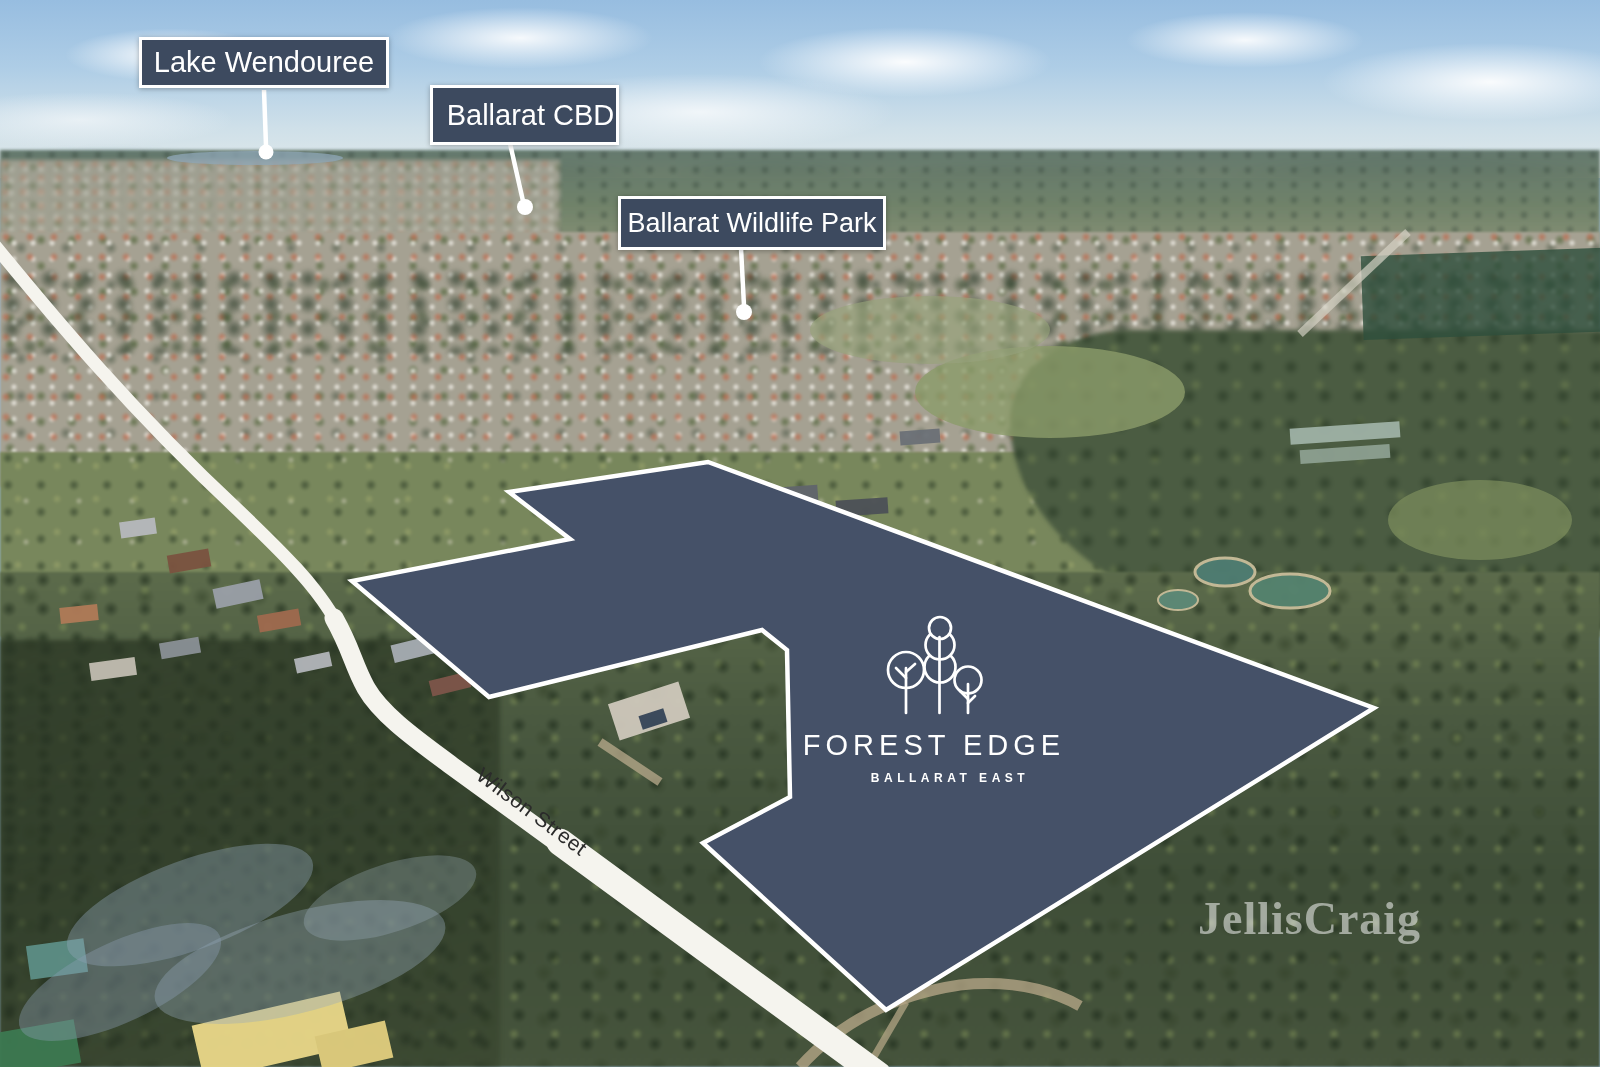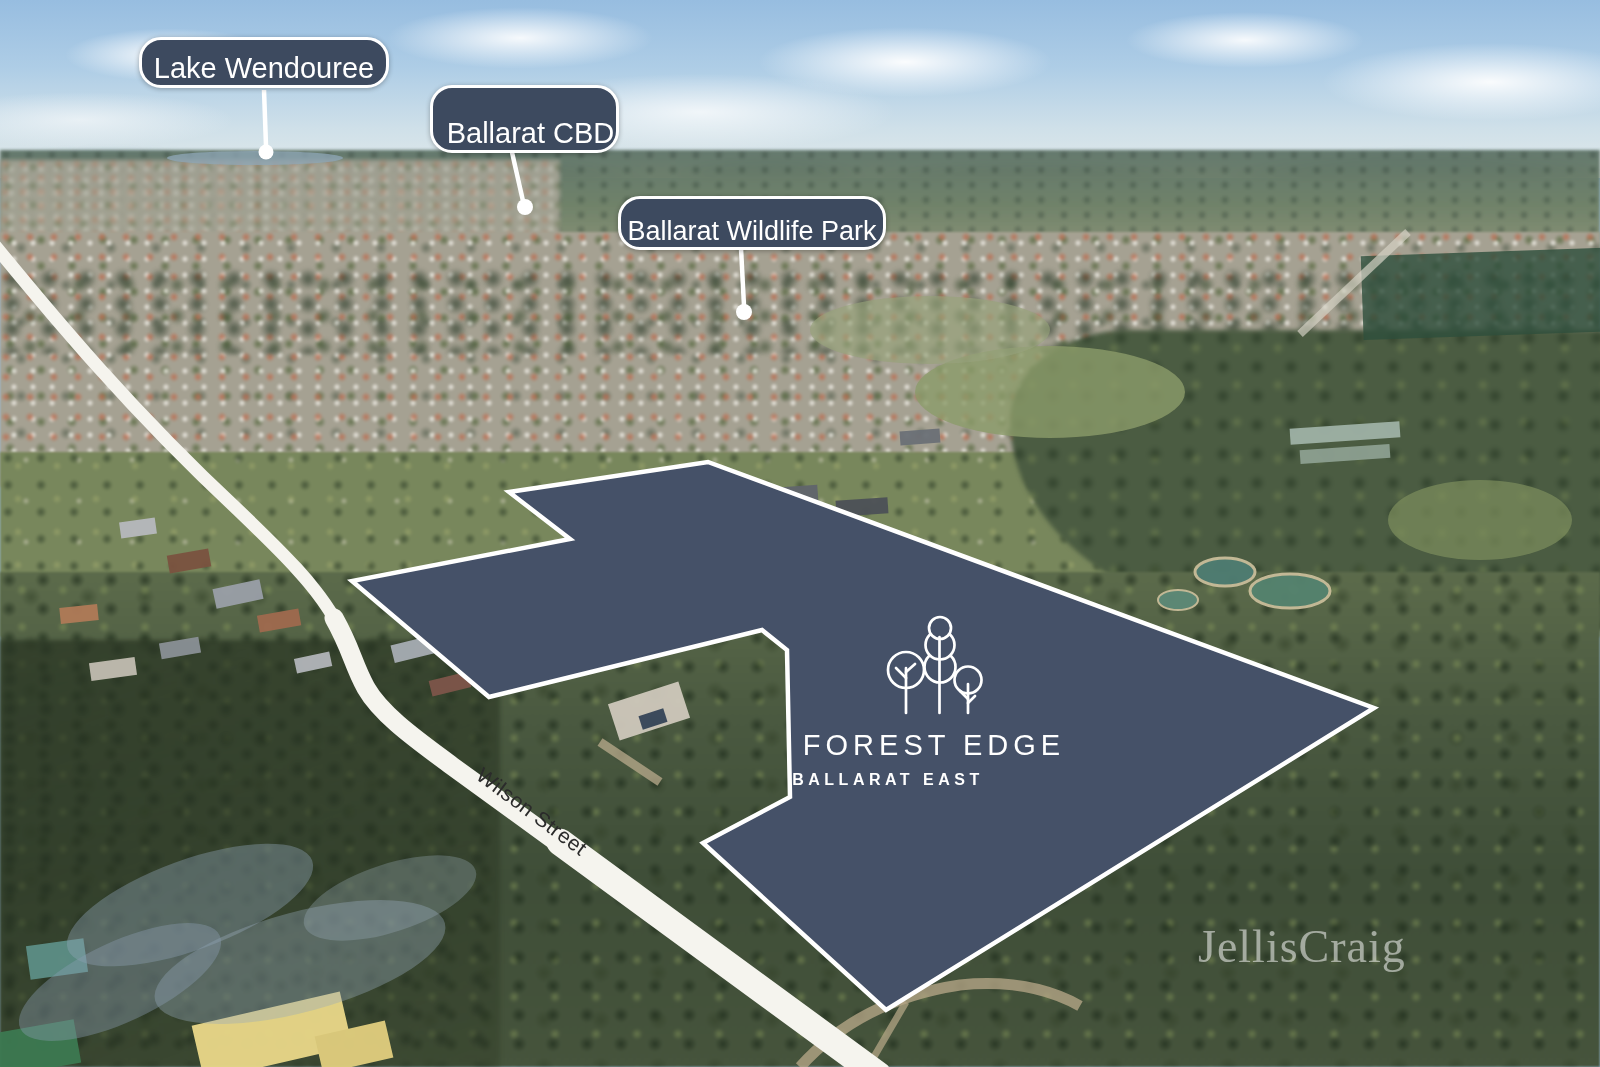--- a/index.html
+++ b/index.html
@@ -81,41 +81,41 @@
   #leftdark{position:absolute;top:640px;left:0;width:500px;height:427px;filter:blur(2px);opacity:.8;
     background:
       radial-gradient(circle 8px at 10px 9px, rgba(20,32,20,.6), rgba(20,32,20,0) 9px),
       linear-gradient(160deg, rgba(40,52,34,.9), rgba(52,64,42,.6));
     background-size:36px 30px,100% 100%;}
 
   
   #overlay{position:absolute;inset:0;width:1600px;height:1067px;}
 
   
-  .callout{position:absolute;display:flex;align-items:flex-end;justify-content:center;
-    background:var(--label_bg);border:3.5px solid var(--label_border);border-radius:22px;
+  .callout{position:absolute;display:flex;align-items:center;justify-content:center;
+    background:var(--label_bg);border:3.5px solid var(--label_border);border-radius:0;
     color:var(--label_text);white-space:nowrap;box-shadow:0 1px 5px rgba(0,0,0,.3);}
   #callout-lw{left:139px;top:37px;width:250px;height:51px;font-size:29px;}
-  #callout-cbd{left:430px;top:85px;width:189px;height:68px;font-size:29px;padding-left:12px;}
+  #callout-cbd{left:430px;top:85px;width:189px;height:60px;font-size:29px;padding-left:12px;}
   #callout-bwp{left:618px;top:196px;width:268px;height:54px;font-size:27px;}
 
   
   #site-title{position:absolute;left:782px;top:729px;width:304px;text-align:center;
     color:var(--logo_text);font-size:29px;font-weight:normal;letter-spacing:5px;}
-  #site-subtitle{position:absolute;left:736px;top:771px;width:304px;text-align:center;
-    color:var(--logo_text);font-size:16px;font-weight:bold;letter-spacing:4.5px;}
+  #site-subtitle{position:absolute;left:798px;top:771px;width:304px;text-align:center;
+    color:var(--logo_text);font-size:12px;font-weight:bold;letter-spacing:4.5px;}
 
   
   #road-label{position:absolute;left:486px;top:763px;color:var(--road_text);
     font-size:21px;letter-spacing:.5px;transform:rotate(36.5deg);transform-origin:0 0;}
 
   
   #watermark{position:absolute;left:1198px;top:892px;
-    font-family:"Liberation Serif", serif;font-weight:normal;font-size:46px;
-    color:var(--watermark_text);opacity:.52;letter-spacing:1px;margin-top:28px;}
+    font-family:"Liberation Serif", serif;font-weight:bold;font-size:46px;
+    color:var(--watermark_text);opacity:.52;letter-spacing:1px;}
 </style>
 </head>
 <body>
 
 <div id="stage">
 
   <div class="band" id="sky"></div>
   <div class="band" id="mountains"></div>
   <div class="band" id="farhills"></div>
   <div id="leftsuburb"></div>

